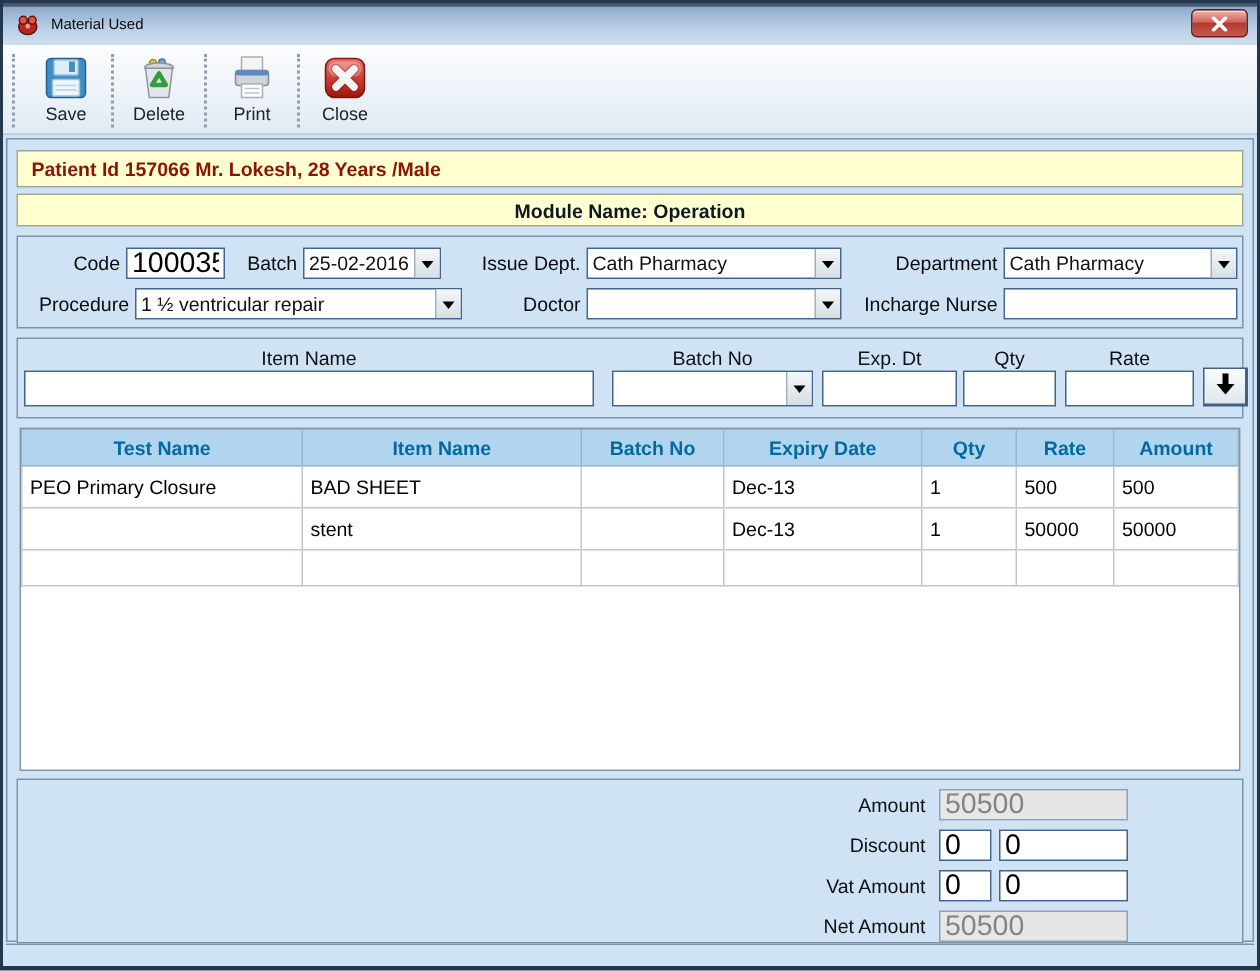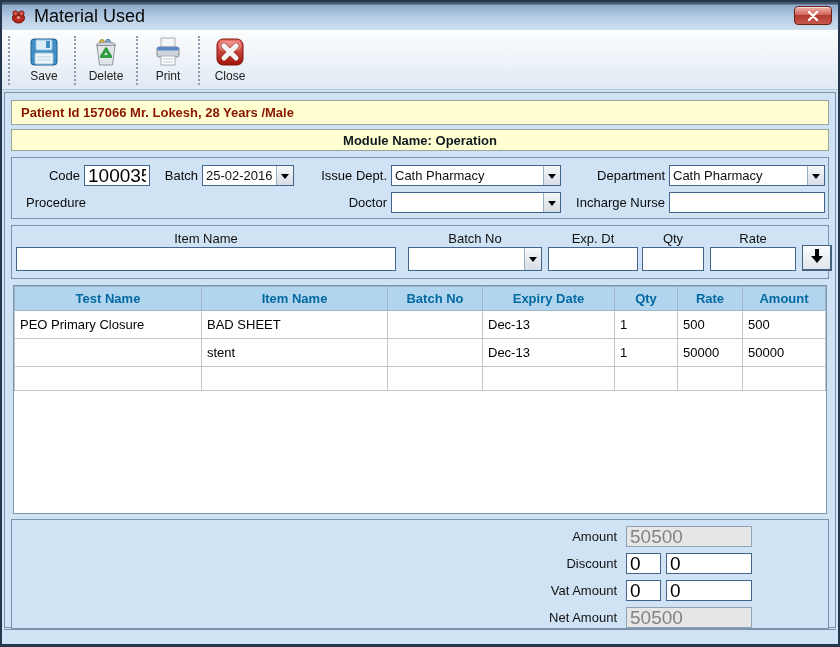--- a/index.html
+++ b/index.html
@@ -4,21 +4,21 @@
 <style>
   * { margin:0; padding:0; box-sizing:border-box; }
   body { font-family:"Liberation Sans", sans-serif; background:#888; }
   .win { width:840px; height:647px; position:relative; background:#cfe3f5;
          border:2px solid #24374c; border-bottom-width:3px; overflow:hidden;
          font-size:13px; color:#111; }
   
   .titlebar { height:28px; position:relative; display:flex; align-items:center; padding:0 8px;
     background:linear-gradient(180deg,#46586e 0px,#46586e 2px,#8fabcb 3px,#b9cfe6 60%,#cfe0ef 100%); }
   .titlebar .app-ico { width:17px; height:17px; margin-right:7px; display:inline-block; }
-  .titlebar .ttl { font-size:18px; color:#0a0a0a; }
+  .titlebar .ttl { font-size:10px; color:#0a0a0a; }
   .tb-close { position:absolute; right:6px; top:4px; width:38px; height:19px; border-radius:4px;
     background:linear-gradient(180deg,#eeb4ac 0%,#d2655b 45%,#b33a2e 50%,#c8584c 100%);
     border:1px solid #6e2018; box-shadow:inset 0 1px 0 rgba(255,255,255,.6);
     display:flex; align-items:center; justify-content:center; cursor:pointer; }
   
   .toolbar { height:60px; display:flex; align-items:stretch; padding:2px 4px 0 6px;
     background:linear-gradient(180deg,#fcfdfe,#e0eaf3); border-bottom:1px solid #b6c8da; }
   .grip { width:3px; border-left:2px dotted #8e9cab; margin:4px 6px 4px 0; }
   .tb-btn { width:54px; display:flex; flex-direction:column; align-items:center; padding-top:4px;
     cursor:pointer; }
@@ -183,20 +183,26 @@
 
       <span class="flabel" style="left:575px;top:10px;width:78px">Department</span>
       <div class="combo" style="left:657px;top:7px;width:156px">
         <span class="val">Cath Pharmacy</span>
         <span class="cbtn">
             <span class="tri"></span>
           </span>
       </div>
 
       <span class="flabel" style="left:8px;top:37px;width:66px">Procedure</span>
+      <div class="combo" style="left:78px;top:34px;width:218px">
+        <span class="val">1 ½ ventricular repair</span>
+        <span class="cbtn">
+            <span class="tri"></span>
+          </span>
+      </div>
 
       <span class="flabel" style="left:305px;top:37px;width:70px">Doctor</span>
       <div class="combo" style="left:379px;top:34px;width:170px">
         <span class="val"></span>
         <span class="cbtn">
             <span class="tri"></span>
           </span>
       </div>
 
       <span class="flabel" style="left:548px;top:37px;width:105px">Incharge Nurse</span>

